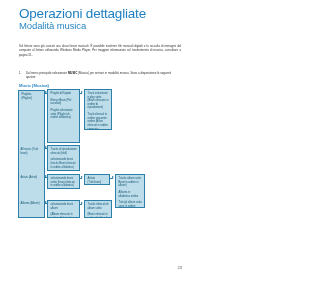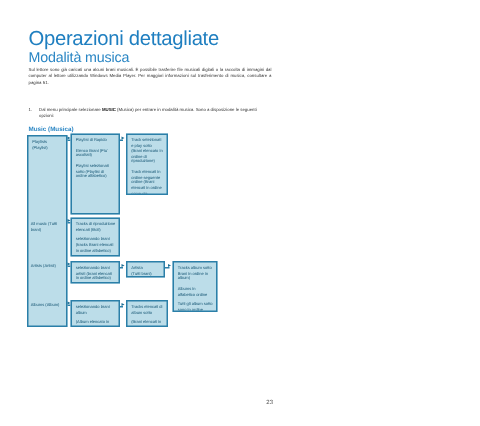--- a/index.html
+++ b/index.html
@@ -10,27 +10,27 @@
     overflow: hidden;
   }
   #page {
     position: relative;
     width: 200px; height: 284px;
     background: #ffffff;
   }
 
   
   .h1 {
-    position: absolute; left: 19px; top: 18px;
+    position: absolute; left: 19px; top: 6px;
     font-size: 13.5px; font-weight: 400;
     color: #1f7fc0; letter-spacing: -0.2px;
     white-space: nowrap;
   }
   .h2 {
-    position: absolute; left: 19px; top: 33px;
+    position: absolute; left: 19px; top: 20px;
     font-size: 9.5px; font-weight: 400;
     color: #2a86c4; letter-spacing: -0.1px;
     white-space: nowrap;
   }
   .h3 {
     position: absolute; left: 19px; top: 61px;
     font-size: 7.2px; font-weight: 700;
     color: #2a86c4; letter-spacing: -0.1px;
     white-space: nowrap;
   }

